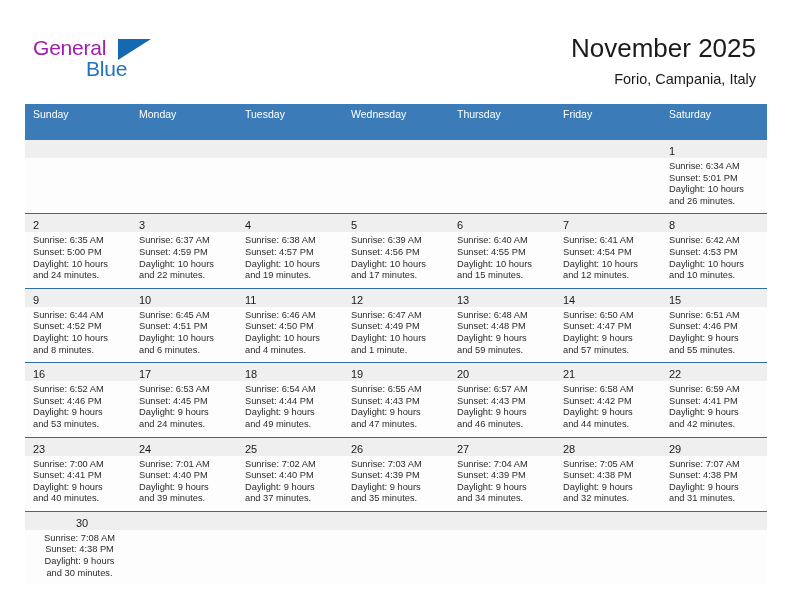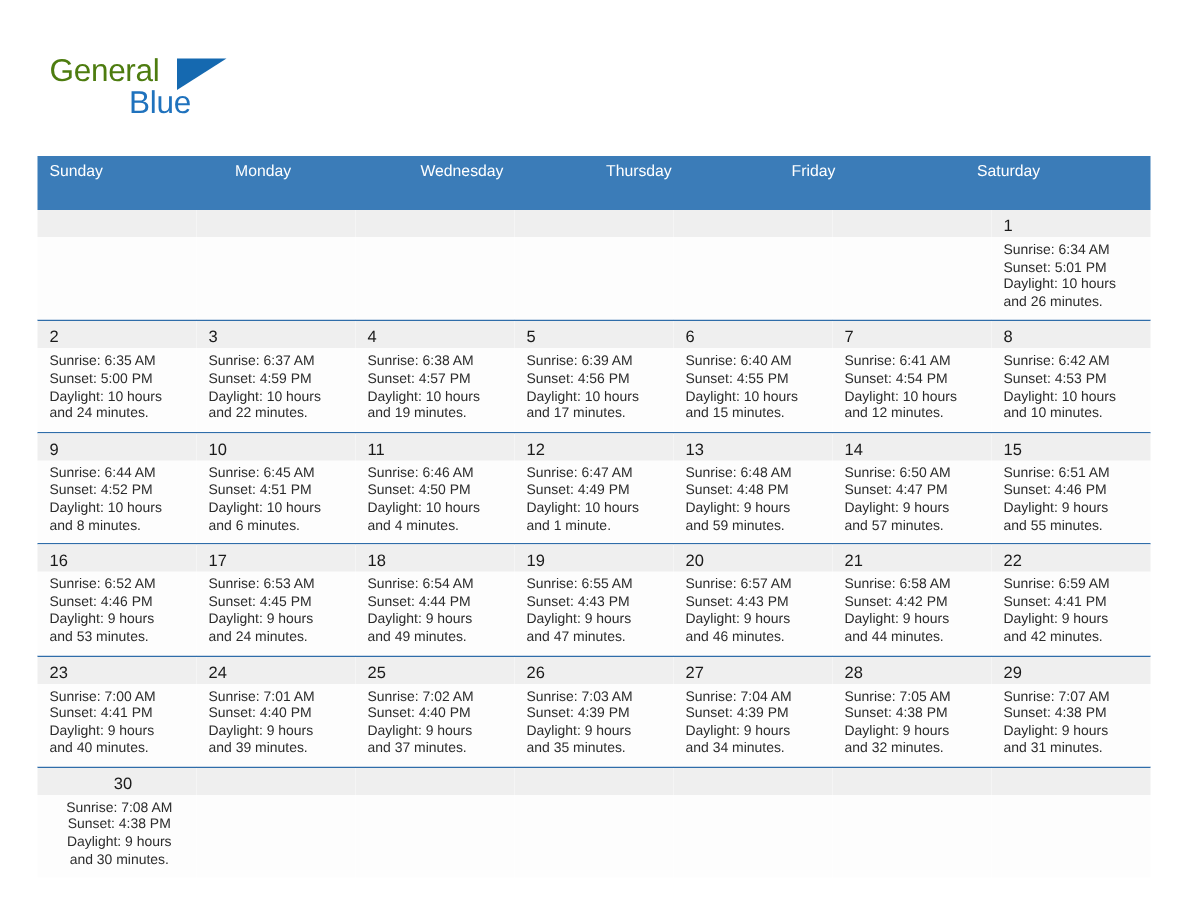--- a/index.html
+++ b/index.html
@@ -35,21 +35,21 @@
     top: 36px;
     width: 200px;
     height: 52px;
   }
   .logo-general {
     position: absolute;
     left: 0;
     top: 0;
     font-size: 21px;
     letter-spacing: -0.2px;
-    color: #4d7c0f;
+    color: #a21caf;
     font-family: "Liberation Sans", sans-serif;
   }
   .logo-blue {
     position: absolute;
     left: 53px;
     top: 21px;
     font-size: 21px;
     letter-spacing: -0.2px;
     color: #1f72bd;
     font-family: "Liberation Sans", sans-serif;
@@ -159,27 +159,32 @@
 <div class="page">
 
   <div class="header">
 
     <div class="logo">
       <span class="logo-general">General</span>
       <span class="logo-triangle"></span>
       <span class="logo-blue">Blue</span>
     </div>
 
+    <div class="title-block">
+      <div class="cal-title">November 2025</div>
+      <div class="cal-subtitle">Forio, Campania, Italy</div>
+    </div>
 
   </div>
 
   <div class="calendar">
     <div class="weekday-row">
         <div class="weekday">Sunday</div>
         <div class="weekday">Monday</div>
+        <div class="weekday">Tuesday</div>
         <div class="weekday">Wednesday</div>
         <div class="weekday">Thursday</div>
         <div class="weekday">Friday</div>
         <div class="weekday">Saturday</div>
       </div>
     <div id="weeks-container">
         <div class="week-row">
           <div class="day-cell empty">
             <div class="day-num-band"></div>
           </div>

